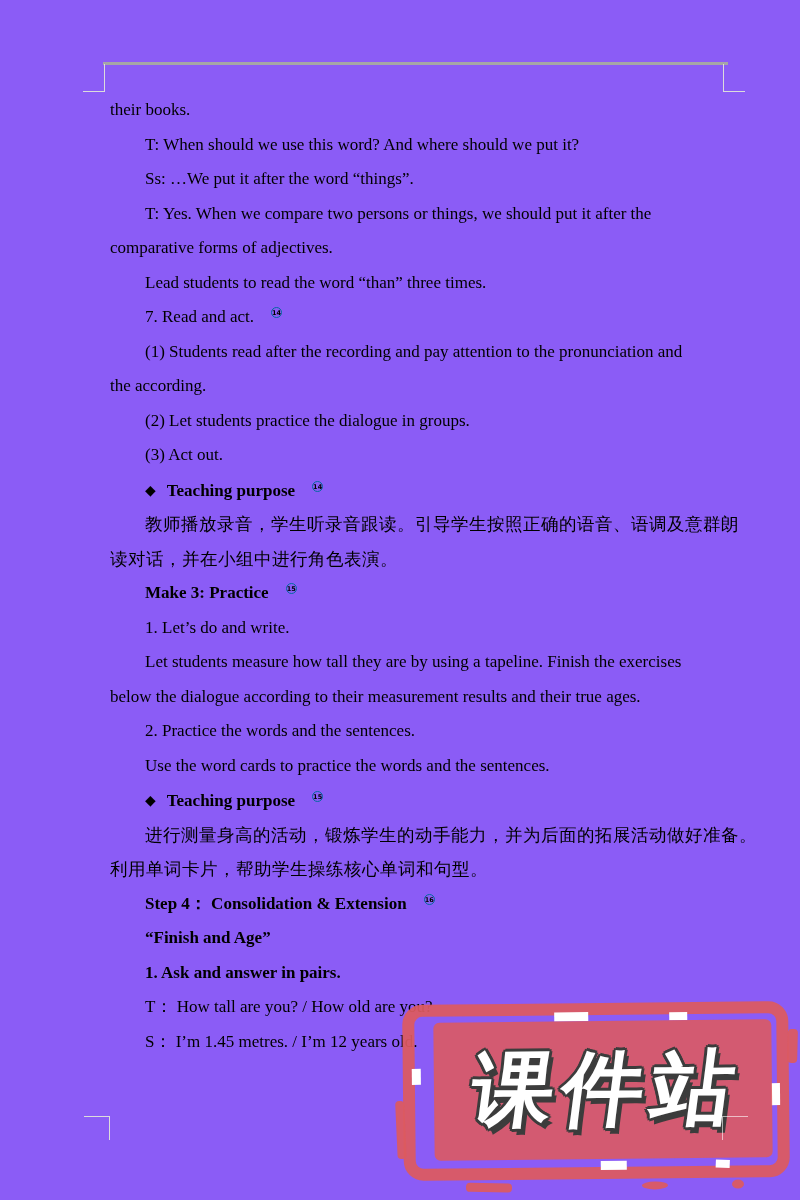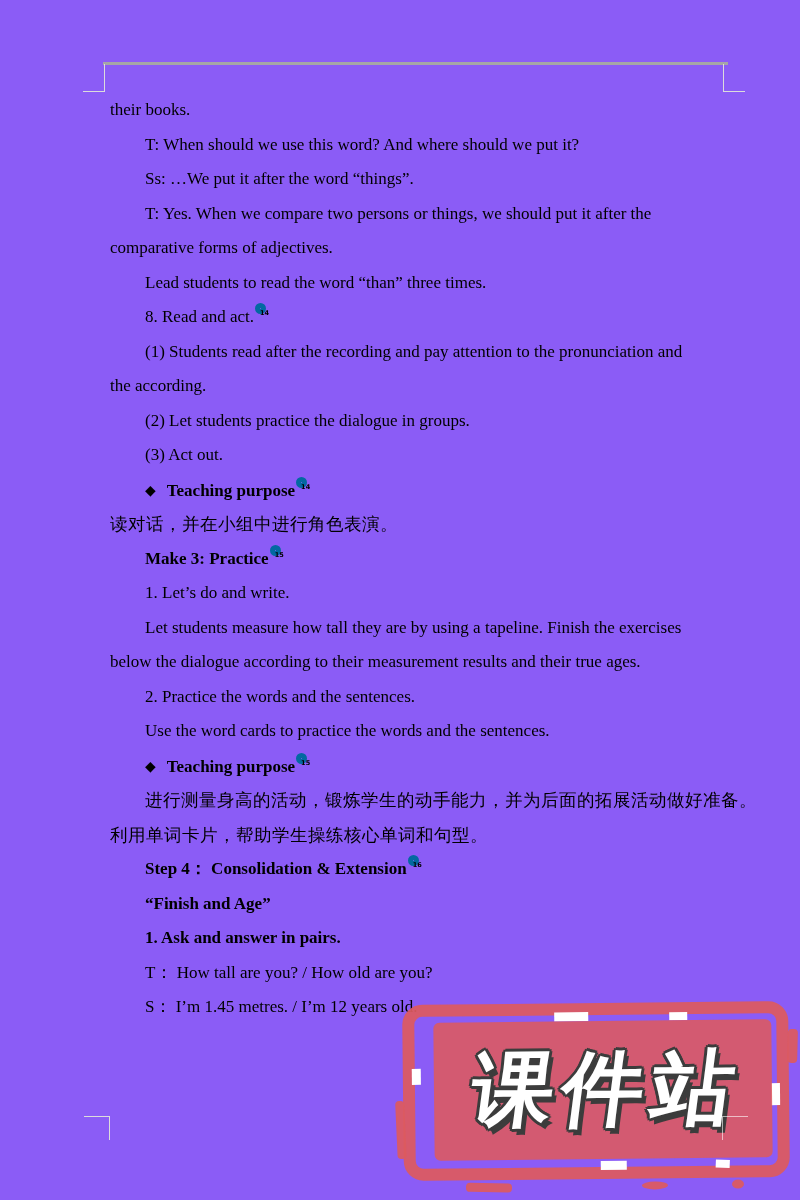--- a/index.html
+++ b/index.html
@@ -40,23 +40,23 @@
   .line { height:34.5px; line-height:34.5px; white-space:nowrap; }
   .line.indent { padding-left:35px; }
   .line.bold { font-weight:700; }
   .line.cjk { font-size:17.5px; letter-spacing:0.5px; }
   .diamond {
     font-family:"DejaVu Sans", sans-serif; font-size:14px;
     margin-right:11px; vertical-align:1px;
   }
   .sup {
     display:inline-block; width:11px; height:11px;
-    border:5px solid #0369a1; border-radius:50%;
+    border:1px solid #0369a1; border-radius:50%;
     font:700 6.5px/10px "DejaVu Sans", sans-serif;
-    text-align:right; vertical-align:7px; margin-left:1px;
+    text-align:right; vertical-align:7px; margin-left:17px;
     letter-spacing:0;
   }
 
   
   .stamp {
     position:absolute; left:403px; top:1003px; width:386px; height:176px;
     z-index:5; transform:rotate(-0.6deg);
   }
   .stamp-frame {
     position:absolute; inset:0;
@@ -124,21 +124,21 @@
 
     <div class="line">
       <span class="txt">comparative forms of adjectives.</span>
     </div>
 
     <div class="line indent">
       <span class="txt">Lead students to read the word “than” three times.</span>
     </div>
 
     <div class="line indent">
-      <span class="txt">8. Read and act.</span><span class="sup">14</span>
+      <span class="txt">7. Read and act.</span><span class="sup">14</span>
     </div>
 
     <div class="line indent">
       <span class="txt">(1) Students read after the recording and pay attention to the pronunciation and</span>
     </div>
 
     <div class="line">
       <span class="txt">the according.</span>
     </div>
 
@@ -147,20 +147,23 @@
     </div>
 
     <div class="line indent">
       <span class="txt">(3) Act out.</span>
     </div>
 
     <div class="line indent bold">
       <span class="diamond">◆</span><span class="txt">Teaching purpose</span><span class="sup">14</span>
     </div>
 
+    <div class="line indent cjk">
+      <span class="txt">教师播放录音，学生听录音跟读。引导学生按照正确的语音、语调及意群朗</span>
+    </div>
 
     <div class="line cjk">
       <span class="txt">读对话，并在小组中进行角色表演。</span>
     </div>
 
     <div class="line indent bold">
       <span class="txt">Make 3: Practice</span><span class="sup">15</span>
     </div>
 
     <div class="line indent">

